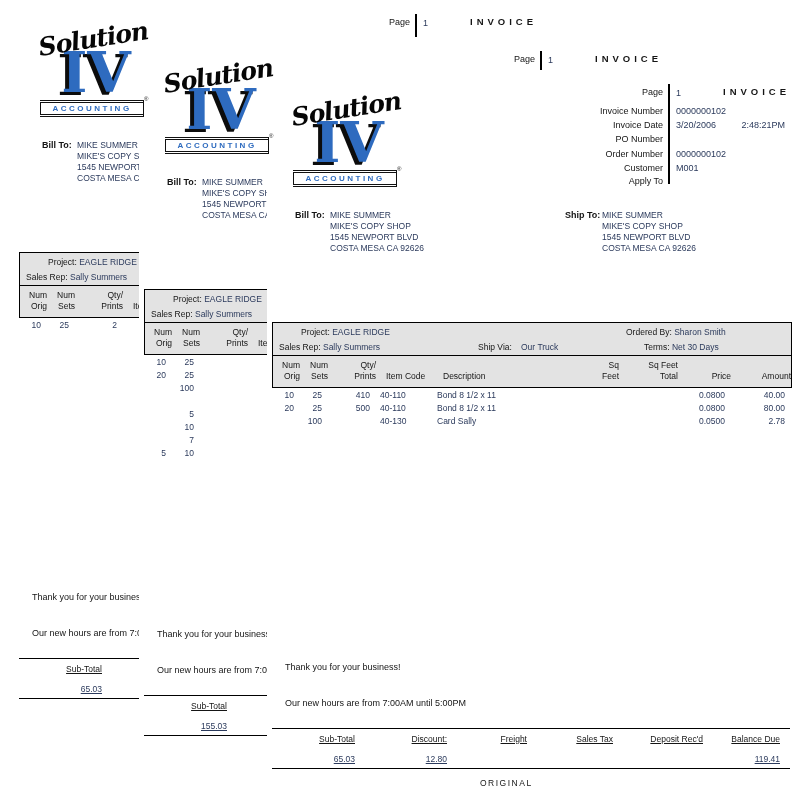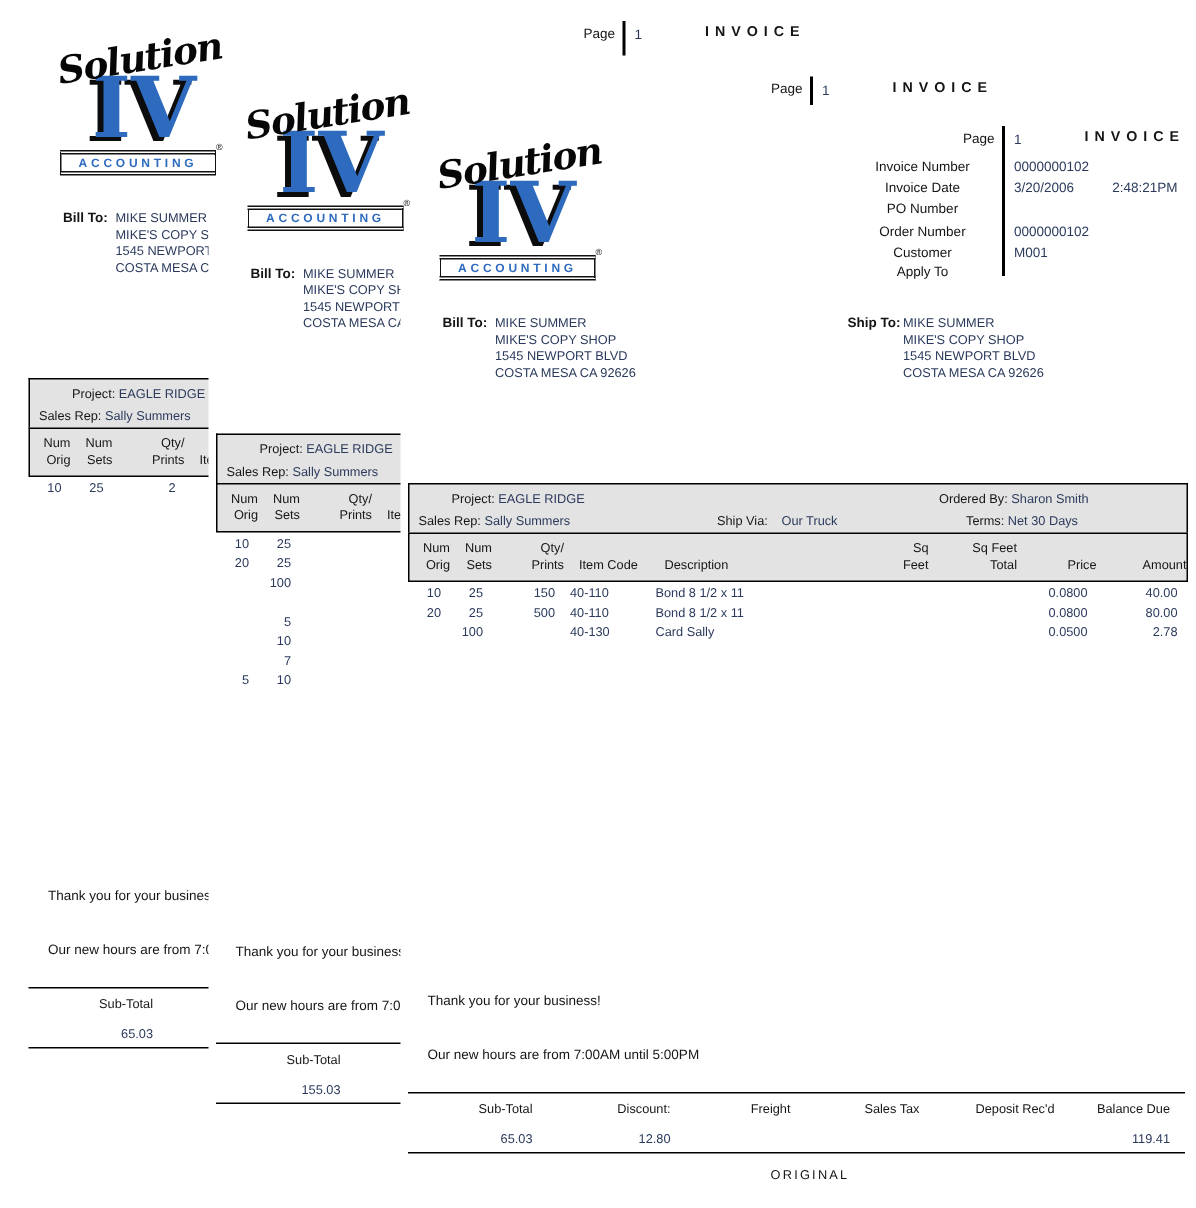--- a/index.html
+++ b/index.html
@@ -10,21 +10,21 @@
   .val{color:#2b3a5c;}
   .lbl{color:#151515;}
   .hline{position:absolute;border-top:1px solid #000;height:0;}
   .vbar{position:absolute;width:2px;background:#000;}
   
   .hdr-pagelbl{left:330px;top:17px;width:66px;text-align:right;}
   .hdr-bar{left:401px;top:14px;height:100px;}
   .hdr-pageval{left:409px;top:18px;}
   .hdr-title{left:456px;top:16px;font-weight:bold;font-size:9.5px;letter-spacing:4px;}
   
-  .f-lbl{left:300px;width:96px;text-align:center;}
+  .f-lbl{left:300px;width:96px;text-align:right;}
   .f-val{left:409px;}
   .f-extra{left:430px;width:88px;text-align:right;}
   
   .logo{position:absolute;left:26px;top:26px;width:112px;height:92px;}
   .logo-script{position:absolute;left:-2px;top:-2px;width:116px;z-index:3;
       font-family:"DejaVu Serif",serif;font-style:italic;font-weight:bold;font-size:25px;
       color:#060606;transform:rotate(-9deg);letter-spacing:-1px;}
   .logo-iv{position:absolute;left:14px;top:18px;width:84px;z-index:2;text-align:center;
       font-family:"DejaVu Serif",serif;font-weight:bold;font-size:56px;line-height:56px;
       text-shadow:-4px 3px 0 #0c0c0c;}
@@ -47,22 +47,22 @@
   .cell{position:absolute;white-space:nowrap;}
   .co{left:1px;width:26px;text-align:right;}
   .cs{left:29px;width:26px;text-align:right;}
   .cq{left:69px;width:34px;text-align:right;}
   .ci{left:113px;width:55px;}
   .cd{left:170px;width:180px;}
   .cp{left:408px;width:50px;text-align:right;}
   .ca{left:468px;width:50px;text-align:right;}
   .h2line div{line-height:11px;}
   
-  .tot-lbl,.tot-val{position:absolute;width:80px;text-align:right;font-size:8.5px;}
-  .original{left:213px;top:708px;width:120px;text-align:center;font-size:8.5px;letter-spacing:1.5px;}
+  .tot-lbl,.tot-val{position:absolute;width:80px;text-align:right;font-size:8.5px;text-decoration:underline;}
+  .original{left:213px;top:708px;width:120px;text-align:left;font-size:8.5px;letter-spacing:1.5px;}
 </style>
 </head>
 <body>
 
 <div id="canvas">
     <div class="page" style="left: 14px; top: 0px;">
 
     <span class="abs hdr-pagelbl lbl">Page</span>
     <span class="vbar hdr-bar"></span>
     <span class="abs hdr-pageval val">1</span>
@@ -424,21 +424,21 @@
           <div>Sq Feet</div>
           <div>Total</div>
         </div>
       <div class="abs" style="left:408px;top:15px;width:50px;text-align:right">Price</div>
       <div class="abs" style="left:468px;top:15px;width:50px;text-align:right">Amount</div>
     </div>
 
     <div class="trow val" style="top:320px">
       <span class="cell co">10</span>
         <span class="cell cs">25</span>
-        <span class="cell cq">150</span>
+        <span class="cell cq">410</span>
         <span class="cell ci">40-110</span>
         <span class="cell cd">Bond 8 1/2 x 11</span>
         <span class="cell cp">0.0800</span>
         <span class="cell ca">40.00</span>
     </div>
     <div class="trow val" style="top:333px">
       <span class="cell co">20</span>
         <span class="cell cs">25</span>
         <span class="cell cq">500</span>
         <span class="cell ci">40-110</span>

